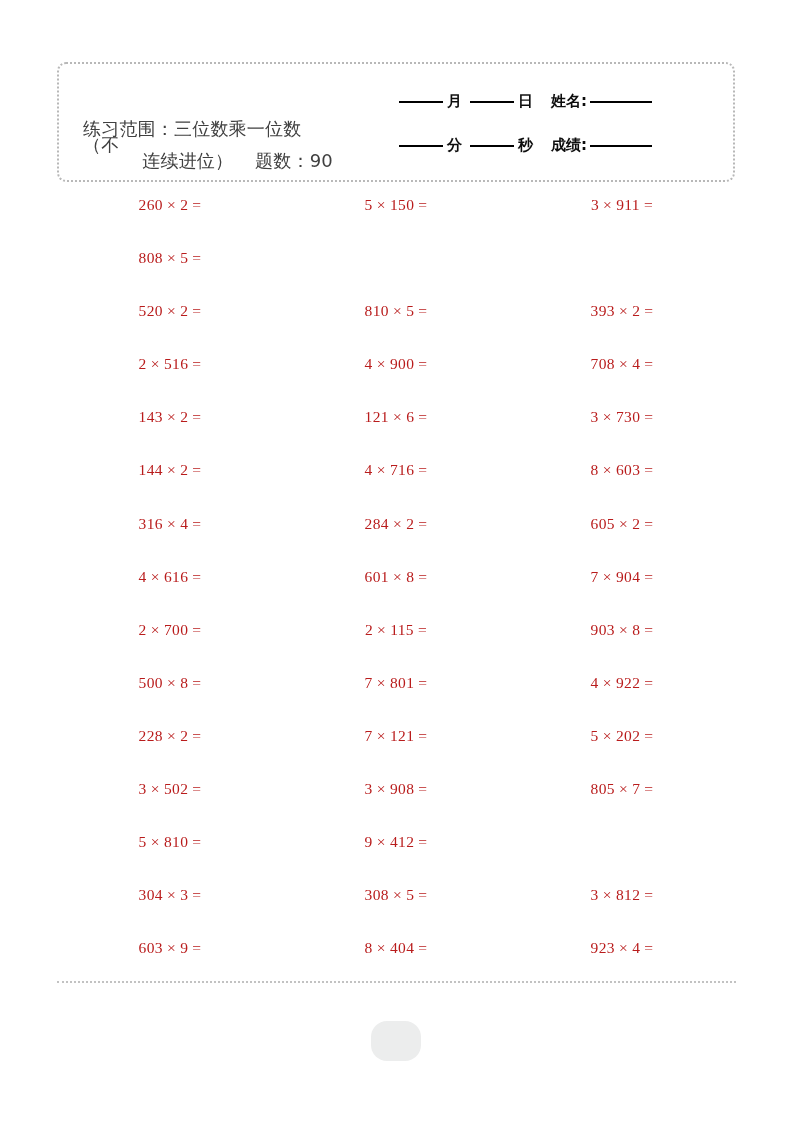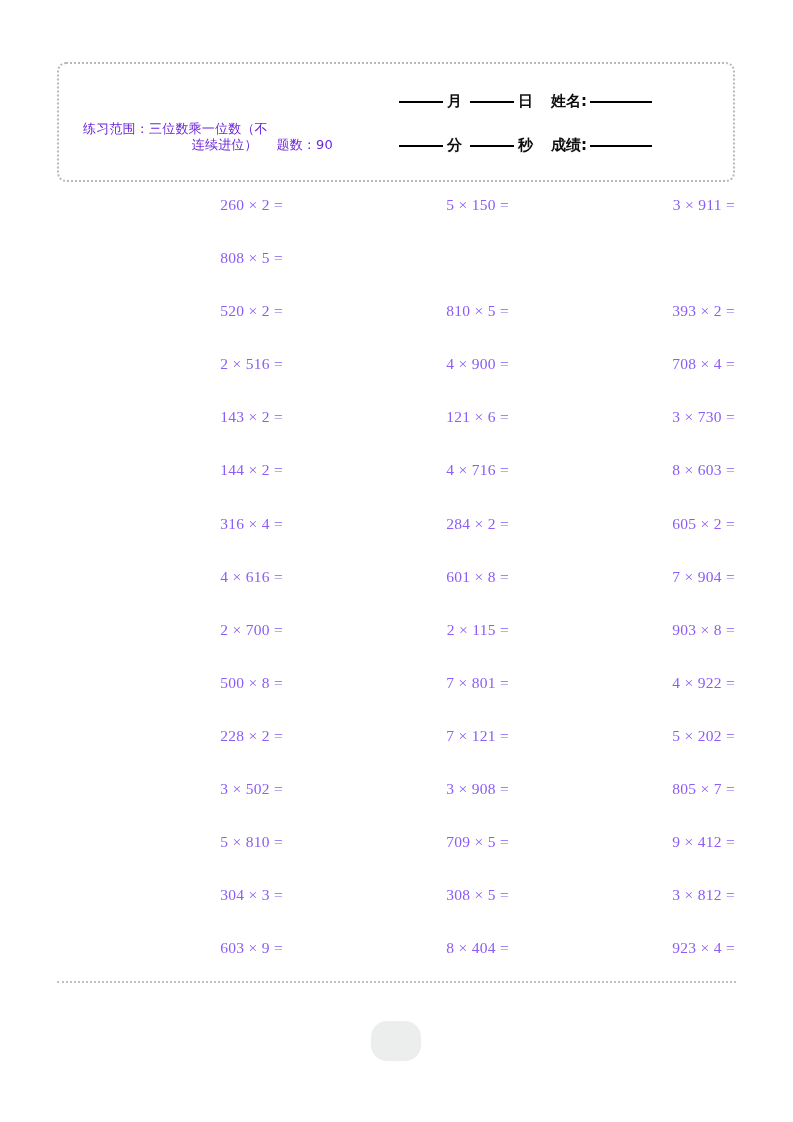--- a/index.html
+++ b/index.html
@@ -27,23 +27,23 @@
     border-radius: 9px;
     box-sizing: border-box;
   }
 
   #range-block {
     position: absolute;
     left: 24px;
     top: 57px;
     width: 250px;
     font-family: "DejaVu Sans", "Liberation Sans", sans-serif;
-    font-size: 13px;
+    font-size: 18px;
     line-height: 16px;
-    color: #6d28d9;
+    color: #404040;
     letter-spacing: 0.2px;
   }
   #range-block .rng-line2 { display: block; text-align: right; }
   #range-block .count-gap { display: inline-block; width: 10px; }
 
   
   .meta-row {
     position: absolute;
     left: 340px;
     width: 330px;
@@ -80,22 +80,22 @@
   .prob-row {
     display: flex;
     height: 53.1px;
     align-items: flex-start;
   }
   .prob-cell {
     width: 226px;
     box-sizing: border-box;
     font-size: 15.5px;
     line-height: 18px;
-    color: #8b5cf6;
-    text-align: right;
+    color: #b91c1c;
+    text-align: center;
     white-space: nowrap;
     letter-spacing: 0.3px;
   }
   .prob-cell .expr { display: inline-block; }
 
   
   #footer-rule {
     position: absolute;
     left: 57px;
     top: 981px;
@@ -203,21 +203,20 @@
       <div class="prob-cell"><span class="expr">7 × 121 =</span></div>
       <div class="prob-cell"><span class="expr">5 × 202 =</span></div>
     </div>
     <div class="prob-row">
       <div class="prob-cell"><span class="expr">3 × 502 =</span></div>
       <div class="prob-cell"><span class="expr">3 × 908 =</span></div>
       <div class="prob-cell"><span class="expr">805 × 7 =</span></div>
     </div>
     <div class="prob-row">
       <div class="prob-cell"><span class="expr">5 × 810 =</span></div>
-      <div class="prob-cell"><span class="expr">709 × 5 =</span></div>
       <div class="prob-cell"><span class="expr">9 × 412 =</span></div>
     </div>
     <div class="prob-row">
       <div class="prob-cell"><span class="expr">304 × 3 =</span></div>
       <div class="prob-cell"><span class="expr">308 × 5 =</span></div>
       <div class="prob-cell"><span class="expr">3 × 812 =</span></div>
     </div>
     <div class="prob-row">
       <div class="prob-cell"><span class="expr">603 × 9 =</span></div>
       <div class="prob-cell"><span class="expr">8 × 404 =</span></div>

